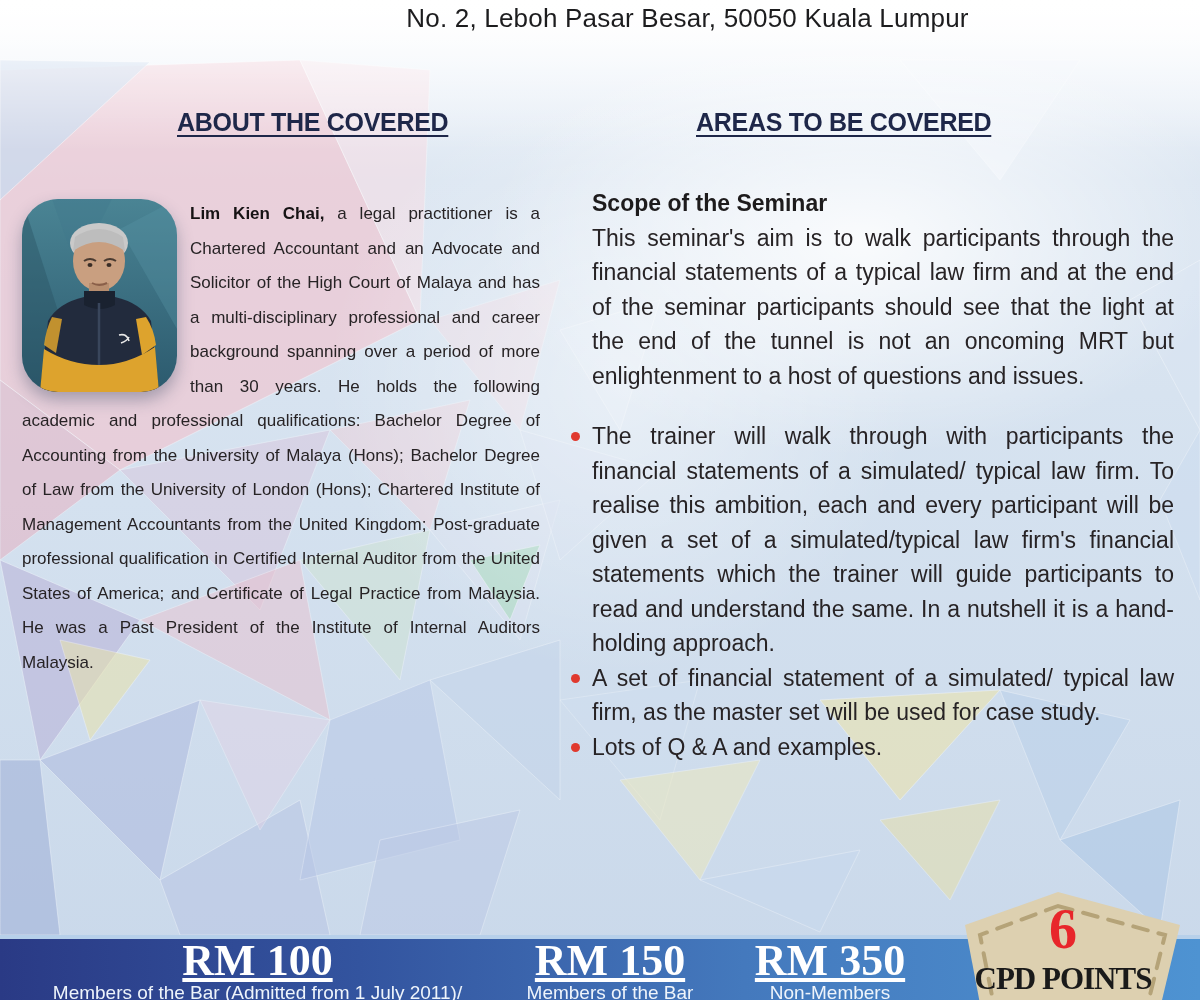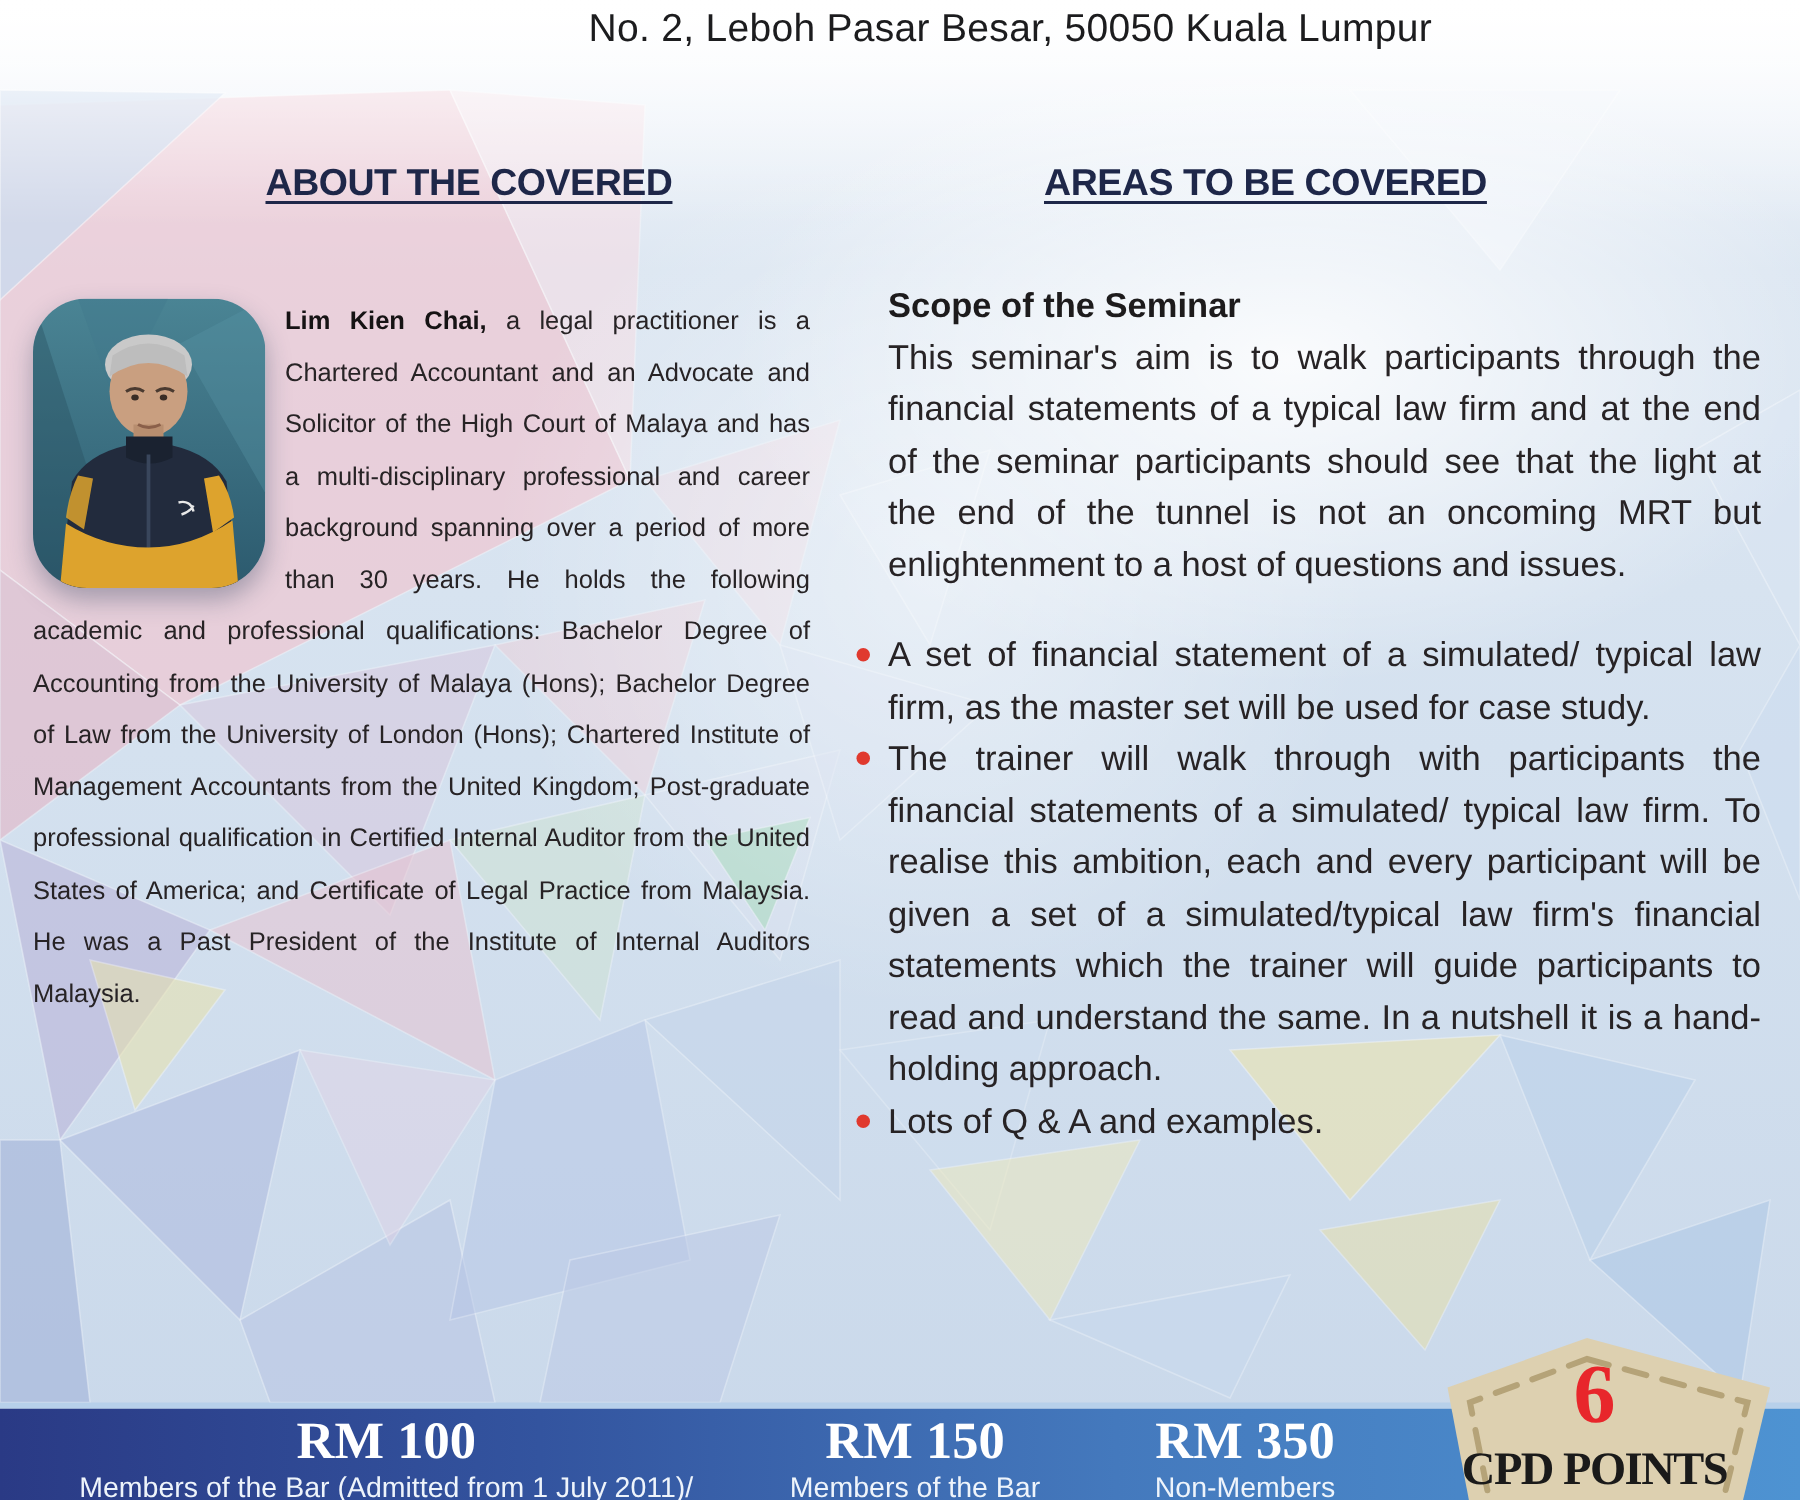--- a/index.html
+++ b/index.html
@@ -22,21 +22,21 @@
     background:linear-gradient(180deg,#ffffff 0%,#eef3f9 7%,#dde7f2 18%,#d4e1ef 50%,#c9d8ea 100%);
   }
   .poly-layer{position:absolute;left:0;top:0;width:1200px;height:1000px;}
   .wash{position:absolute;left:0;top:0;width:1200px;height:1000px;pointer-events:none;
     background:
       radial-gradient(ellipse 520px 300px at 860px 240px, rgba(255,255,255,.85), rgba(255,255,255,0) 72%),
       radial-gradient(ellipse 420px 420px at 620px 380px, rgba(255,255,255,.45), rgba(255,255,255,0) 70%),
       linear-gradient(180deg, rgba(255,255,255,.95) 0%, rgba(255,255,255,.55) 60px, rgba(255,255,255,0) 150px);
   }
   .address{
-    position:absolute;top:3px;left:161px;width:1025px;text-align:center;
+    position:absolute;top:3px;left:175px;width:1025px;text-align:center;
     font-size:26px;color:#1c1c1e;letter-spacing:.2px;
   }
   .col-heading{
     position:absolute;top:108px;font-size:25px;font-weight:bold;letter-spacing:-.3px;
     color:var(--heading-navy);text-decoration:underline;text-underline-offset:4px;
   }
   #about-heading{left:177px;}
   #areas-heading{left:696px;}
 
   .bio{
@@ -63,21 +63,21 @@
     content:"";position:absolute;left:3px;top:13px;width:9px;height:9px;border-radius:50%;
     background:var(--bullet-red);
   }
 
   .price-bar{
     position:absolute;left:0;top:935px;width:1200px;height:65px;box-sizing:border-box;
     background:linear-gradient(90deg,var(--bar-navy) 0%,#33549f 30%,#4479bd 62%,var(--bar-blue) 100%);
     border-top:4px solid var(--bar-top-line);
   }
   .tier{position:absolute;top:2px;text-align:center;color:var(--price-text);}
-  .tier .price{font-family:"Liberation Serif",serif;font-weight:bold;font-size:35px;line-height:40px;}
+  .tier .price{font-family:"Liberation Serif",serif;font-weight:bold;font-size:44px;line-height:40px;text-decoration:underline;}
   .tier .tier-label{font-size:19px;line-height:22px;margin-top:1px;color:#eef4fb;}
   .tier1{left:20px;width:475px;}
   .tier2{left:490px;width:240px;}
   .tier3{left:735px;width:190px;}
 
   .badge{position:absolute;left:948px;top:886px;width:235px;height:130px;}
   .badge text{font-family:"Liberation Serif",serif;font-weight:bold;}
 </style>
 </head>
 <body>
@@ -161,22 +161,22 @@
       </svg>
     </span>
     <b>Lim Kien Chai,</b><span> a legal practitioner is a Chartered Accountant and an Advocate and Solicitor of the High Court of Malaya and has a multi-disciplinary professional and career background spanning over a period of more than 30 years. He holds the following academic and professional qualifications: Bachelor Degree of Accounting from the University of Malaya (Hons); Bachelor Degree of Law from the University of London (Hons); Chartered Institute of Management Accountants from the United Kingdom; Post-graduate professional qualification in Certified Internal Auditor from the United States of America; and Certificate of Legal Practice from Malaysia. He was a Past President of the Institute of Internal Auditors Malaysia.</span>
   </div>
 
   <div class="areas-col">
     <p class="sub-heading">Scope of the Seminar</p>
     <p class="scope-body">This seminar's aim is to walk participants through the financial statements of a typical law firm and at the end of the seminar participants should see that the light at the end of the tunnel is not an oncoming MRT  but enlightenment to a host of questions and issues.</p>
     <div class="gap"></div>
     <ul class="method">
+      <li>The trainer will walk through with participants the financial statements of a simulated/ typical law firm. To realise this ambition, each and every participant will be given a set of a simulated/typical law firm's financial statements which the trainer will guide participants to read and understand the same.  In a nutshell it is a hand-holding approach.</li>
       <li>A set of financial statement of a simulated/ typical law firm, as the master set will be used for case study.</li>
-      <li>The trainer will walk through with participants the financial statements of a simulated/ typical law firm. To realise this ambition, each and every participant will be given a set of a simulated/typical law firm's financial statements which the trainer will guide participants to read and understand the same.  In a nutshell it is a hand-holding approach.</li>
       <li>Lots of Q &amp; A and examples.</li>
     </ul>
   </div>
 
   <div class="price-bar">
     <div class="tier tier1">
       <div class="price">RM 100</div>
       <div class="tier-label">Members of the Bar (Admitted from 1 July 2011)/</div>
     </div>
     <div class="tier tier2">

